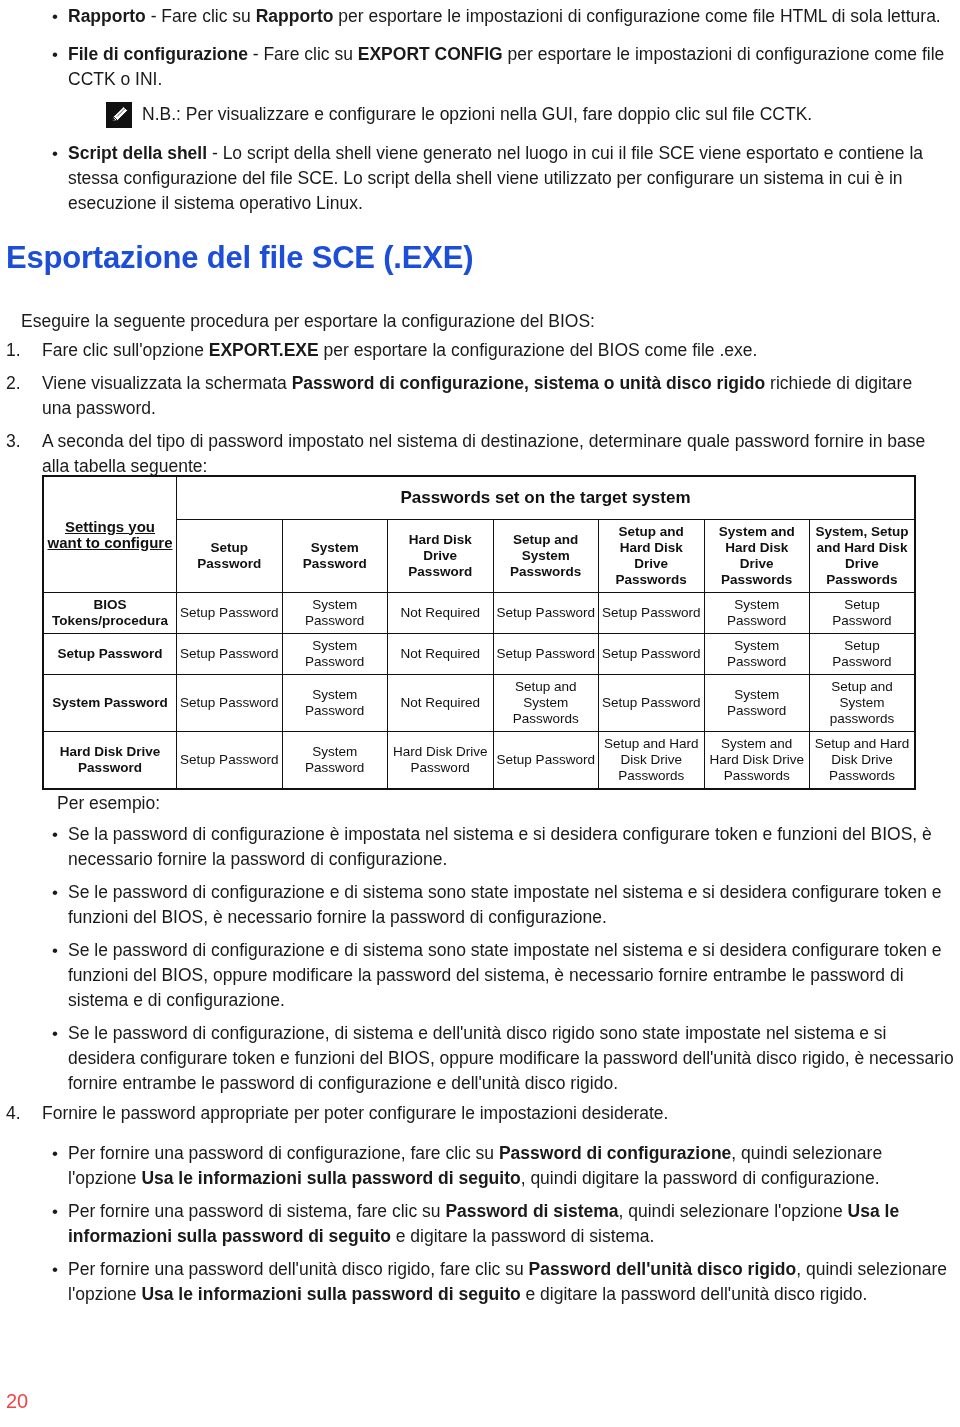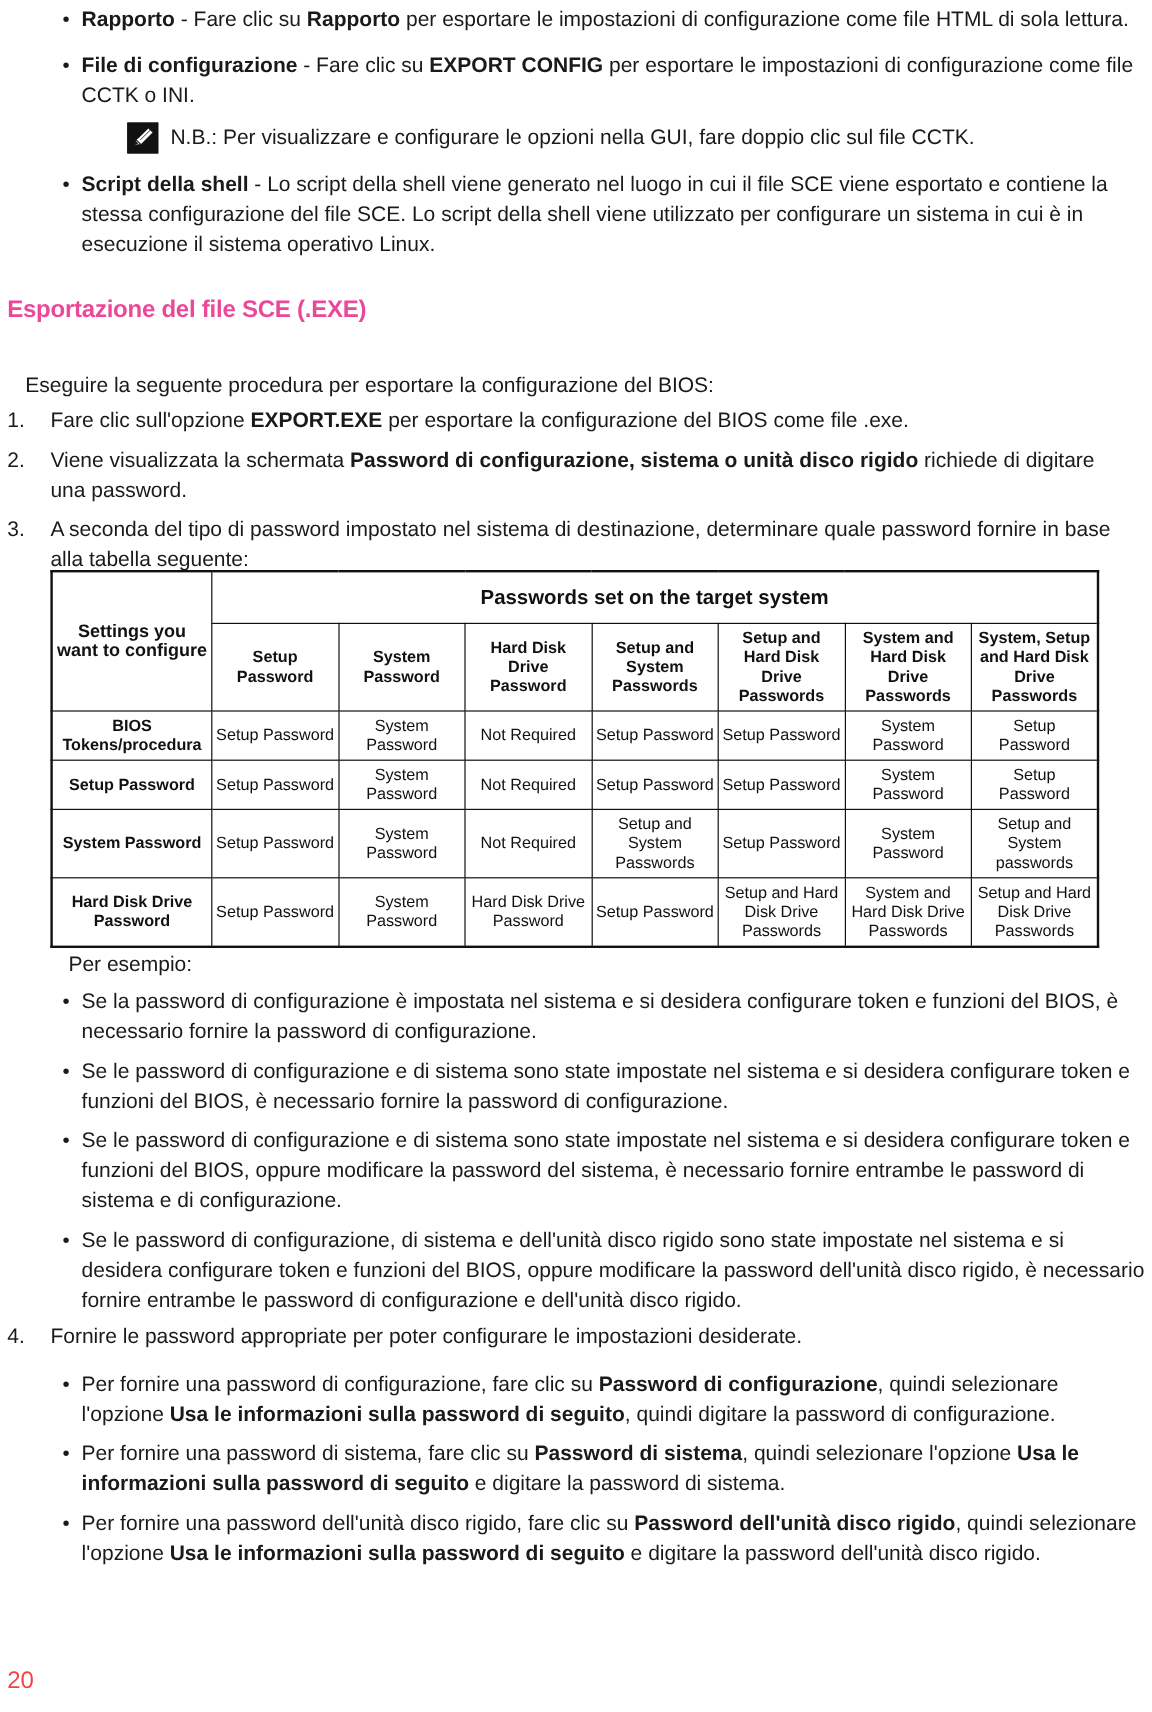--- a/index.html
+++ b/index.html
@@ -58,26 +58,26 @@
     margin-right: 10px;
     margin-top: 1px;
   }
   .note-icon svg { display: block; }
   .note-text {
     font-size: 17.5px;
     line-height: 25px;
   }
 
   h2.section-title {
-    font-size: 20px;
+    font-size: 31px;
     line-height: 30px;
     font-weight: bold;
     margin: 0;
     letter-spacing: -0.2px;
-    color: #ec4899;
+    color: #1d4ed8;
   }
 
   p.body-para {
     font-size: 17.5px;
     line-height: 25px;
     margin: 15px;
   }
 
   .num-item {
     display: flex;
@@ -121,20 +121,21 @@
   table.pwtable td.rowhead { font-weight: bold; font-size: 13.5px; }
   .banner-cell {
     font-size: 17px !important;
     font-weight: bold;
     line-height: 20px;
   }
   .corner-cell {
     font-size: 15px !important;
     font-weight: bold;
     line-height: 20px;
+    text-decoration: underline;
   }
 
   .footer-pageno {
     position: absolute;
     left: 6px;
     bottom: 14px;
     font-size: 20px;
     color: #ef4444;
   }
 </style>

